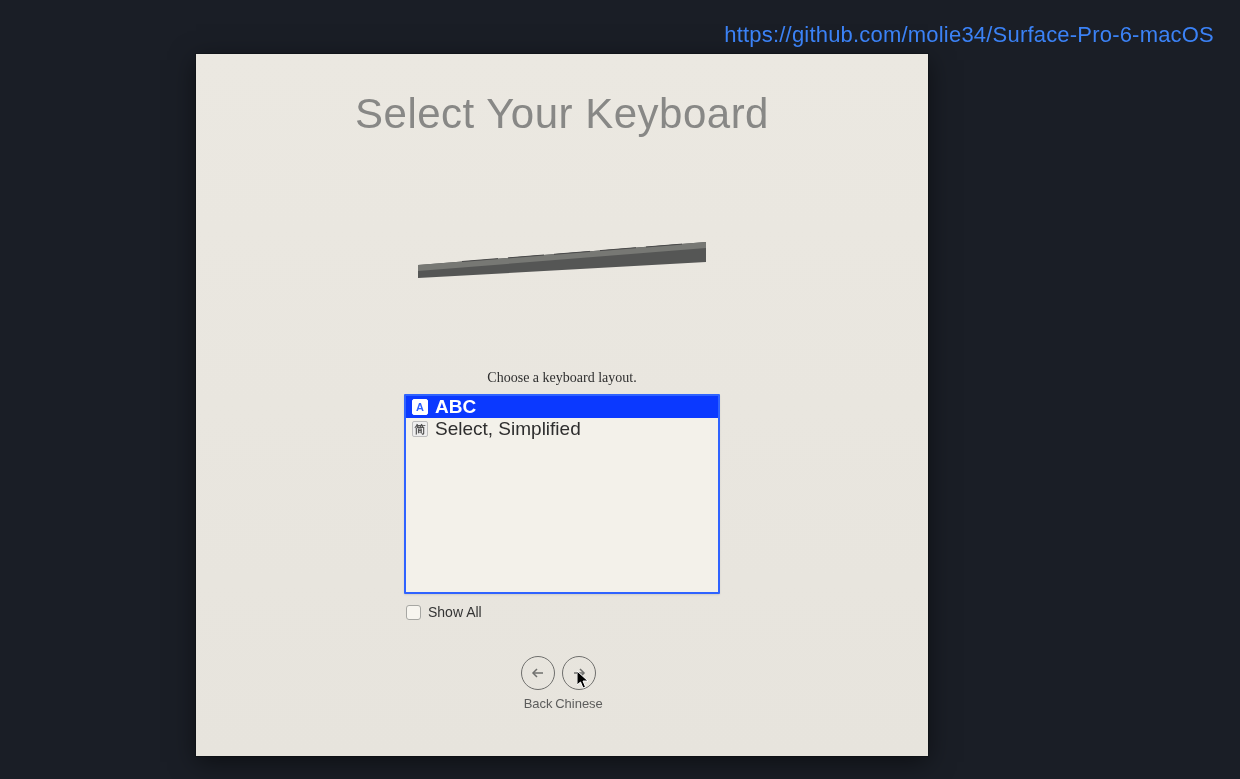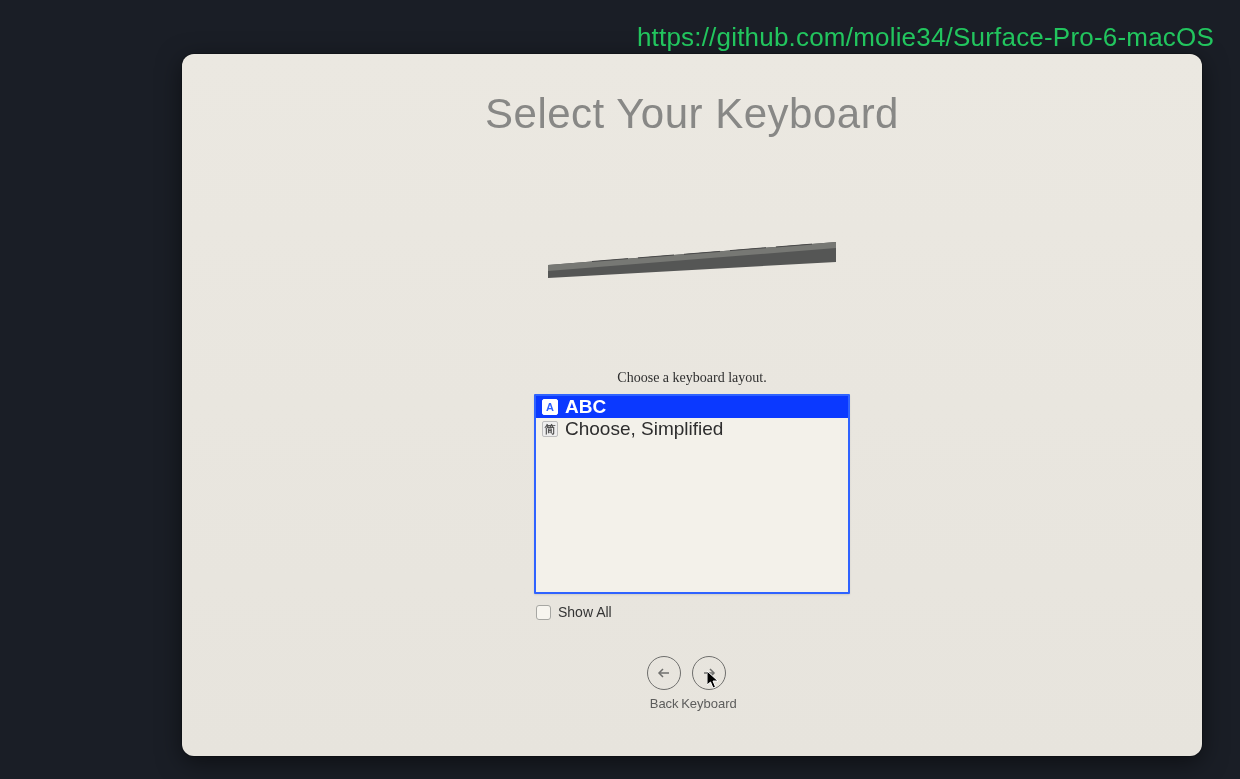--- a/index.html
+++ b/index.html
@@ -8,35 +8,35 @@
       background: #1a1e26;
       width: 1240px;
       height: 779px;
       overflow: hidden;
       position: relative;
     }
     .overlay-url {
       position: absolute;
       top: 22px;
       right: 26px;
-      color: #22c55e;
-      font-size: 26px;
+      color: #3b82f6;
+      font-size: 22px;
       font-weight: 300;
       letter-spacing: 0.2px;
       z-index: 10;
       text-align: center;
     }
     .panel {
       position: absolute;
-      left: 182px;
+      left: 196px;
       top: 54px;
-      width: 1020px;
+      width: 732px;
       height: 702px;
       background: linear-gradient(180deg, #ebe8e1 0%, #e9e6df 50%, #e7e4dd 100%);
-      border-radius: 12px;
+      border-radius: 0;
       box-shadow: 0 6px 24px rgba(0,0,0,0.5), 0 0 0 1px rgba(0,0,0,0.2);
       padding-top: 30px;
     }
     .title {
       text-align: center;
       font-size: 42px;
       font-weight: 300;
       color: #888886;
       letter-spacing: 0.5px;
       margin-top: 6px;
@@ -161,21 +161,21 @@
 
   <div class="subheading">Choose a keyboard layout.</div>
 
   <div class="listbox">
     <div class="li-row selected">
       <div class="li-icon">A</div>
       <div class="li-label">ABC</div>
     </div>
     <div class="li-row">
       <div class="li-icon cal">简</div>
-      <div class="li-label">Choose, Simplified</div>
+      <div class="li-label">Select, Simplified</div>
     </div>
   </div>
 
   <div class="showall-row">
     <div class="chk"></div>
     <div class="showall-label">Show All</div>
   </div>
 
   <div class="nav-row">
     <div class="nav-btn">
@@ -190,16 +190,16 @@
     <div class="nav-btn">
       <div class="circle" style="position:relative;">
         <svg width="18" height="18" viewBox="0 0 18 18">
           <line x1="4" y1="9" x2="14" y2="9" stroke="#6f6f6d" stroke-width="1.5"></line>
           <polyline points="10,5 14,9 10,13" fill="none" stroke="#6f6f6d" stroke-width="1.5"></polyline>
         </svg>
         <svg class="cursor-overlay" width="16" height="18" viewBox="0 0 16 18" style="position:absolute; left:14px; top:14px;">
           <polygon points="0,0 0,14 3.5,11 6,17 8.5,16 6,10 11,10" fill="#000" stroke="#fff" stroke-width="1"></polygon>
         </svg>
       </div>
-      <div class="nav-label">Keyboard</div>
+      <div class="nav-label">Chinese</div>
     </div>
   </div>
 </div>
 
 </body></html>

